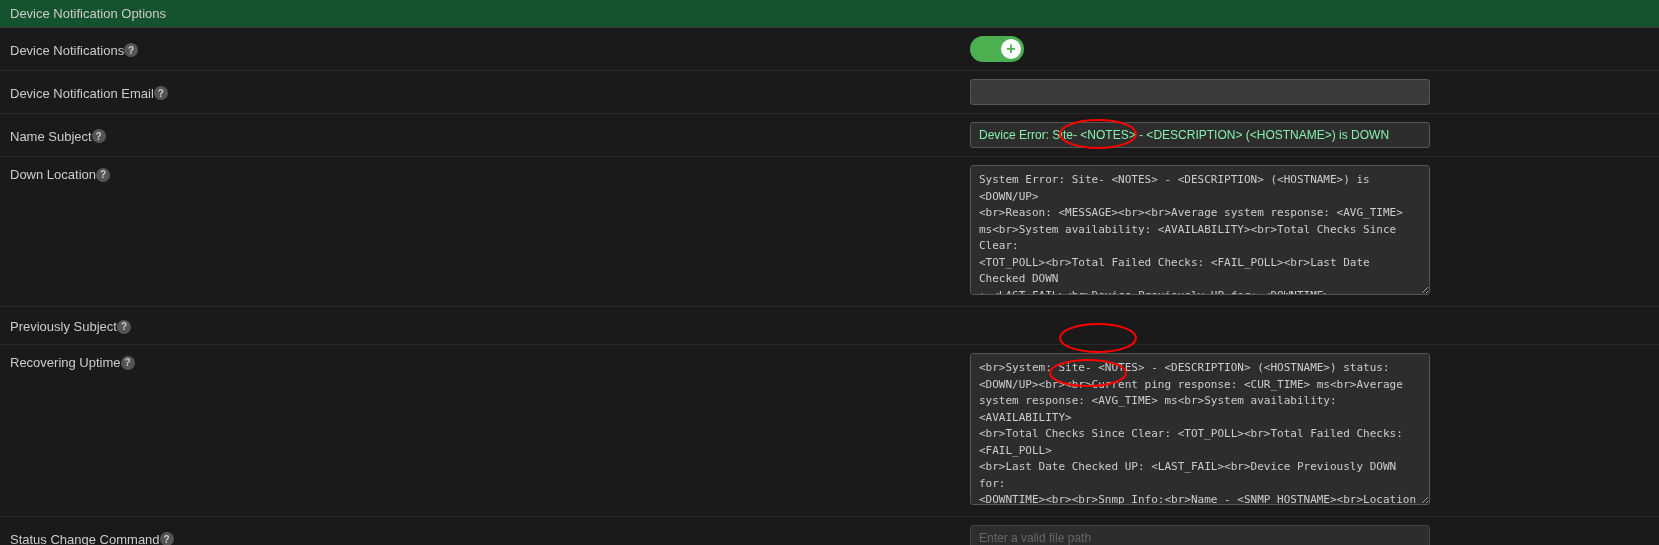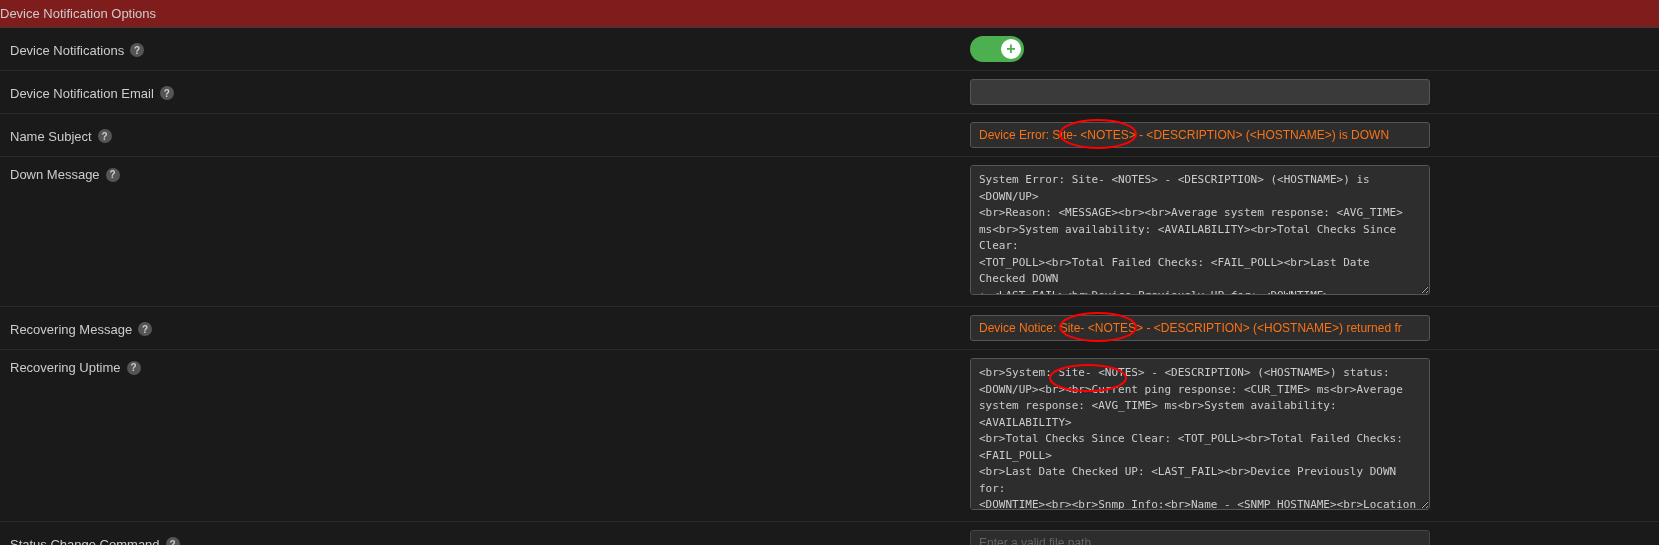--- a/index.html
+++ b/index.html
@@ -5,42 +5,41 @@
     * { box-sizing: border-box; margin: 0; padding: 0; }
     body {
       background-color: #1a1a1a;
       color: #cccccc;
       font-family: Arial, sans-serif;
       font-size: 13px;
       width: 1659px;
       min-height: 545px;
     }
     .section-header {
-      background-color: #7f1d1d;
-      padding: 6px 0;
+      background-color: #14532d;
+      padding: 6px 10px;
       font-size: 13px;
       color: #cccccc;
       border-bottom: 1px solid #3a3a3a;
     }
     .form-row {
       display: flex;
       align-items: flex-start;
       padding: 8px 10px;
       border-bottom: 1px solid #2a2a2a;
       min-height: 38px;
     }
     .form-row.align-center {
       align-items: center;
     }
     .label-col {
       width: 960px;
       min-width: 960px;
       display: flex;
       align-items: center;
-      gap: 6px;
       padding-top: 2px;
     }
     .label-text {
       color: #cccccc;
       font-size: 13px;
     }
     .help-icon {
       display: inline-flex;
       align-items: center;
       justify-content: center;
@@ -104,21 +103,21 @@
       border: 1px solid #555;
       color: #cccccc;
       padding: 5px 8px;
       font-size: 12px;
       border-radius: 3px;
     }
     .subject-input {
       width: 460px;
       background-color: #2d2d2d;
       border: 1px solid #555;
-      color: #f97316;
+      color: #86efac;
       padding: 5px 8px;
       font-size: 12px;
       border-radius: 3px;
     }
     textarea.message-area {
       width: 460px;
       height: 130px;
       background-color: #2d2d2d;
       border: 1px solid #555;
       color: #cccccc;
@@ -172,40 +171,39 @@
       <input type="text" class="subject-input" value="Device Error: Site- &lt;NOTES&gt; - &lt;DESCRIPTION&gt; (&lt;HOSTNAME&gt;) is DOWN" style="">
       <svg style="position:absolute;top:-8px;left:88px;pointer-events:none;" width="80" height="40">
         <ellipse cx="40" cy="20" rx="38" ry="14" fill="none" stroke="red" stroke-width="2"></ellipse>
       </svg>
     </div>
   </div>
 </div>
 
 <div class="form-row">
   <div class="label-col">
-    <span class="label-text">Down Message</span>
+    <span class="label-text">Down Location</span>
     <span class="help-icon">?</span>
   </div>
   <div class="input-col">
     <textarea class="message-area" style="">System Error: Site- &lt;NOTES&gt; - &lt;DESCRIPTION&gt; (&lt;HOSTNAME&gt;) is &lt;DOWN/UP&gt;
 &lt;br&gt;Reason: &lt;MESSAGE&gt;&lt;br&gt;&lt;br&gt;Average system response: &lt;AVG_TIME&gt;
 ms&lt;br&gt;System availability: &lt;AVAILABILITY&gt;&lt;br&gt;Total Checks Since Clear:
 &lt;TOT_POLL&gt;&lt;br&gt;Total Failed Checks: &lt;FAIL_POLL&gt;&lt;br&gt;Last Date Checked DOWN
 : &lt;LAST_FAIL&gt;&lt;br&gt;Device Previously UP for: &lt;DOWNTIME&gt;</textarea>
   </div>
 </div>
 
 <div class="form-row align-center">
   <div class="label-col">
-    <span class="label-text">Recovering Message</span>
+    <span class="label-text">Previously Subject</span>
     <span class="help-icon">?</span>
   </div>
   <div class="input-col">
     <div class="input-wrapper">
-      <input type="text" class="subject-input" value="Device Notice: Site- &lt;NOTES&gt; - &lt;DESCRIPTION&gt; (&lt;HOSTNAME&gt;) returned fr" style="">
       <svg style="position:absolute;top:-8px;left:88px;pointer-events:none;" width="80" height="40">
         <ellipse cx="40" cy="20" rx="38" ry="14" fill="none" stroke="red" stroke-width="2"></ellipse>
       </svg>
     </div>
   </div>
 </div>
 
 <div class="form-row">
   <div class="label-col">
     <span class="label-text">Recovering Uptime</span>

